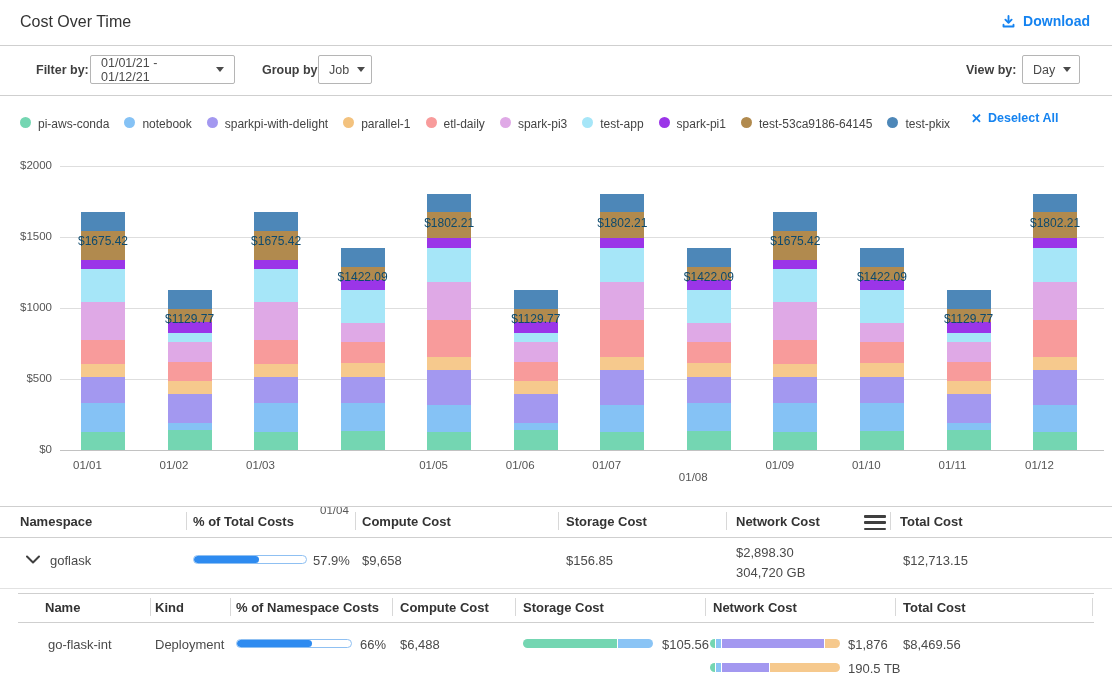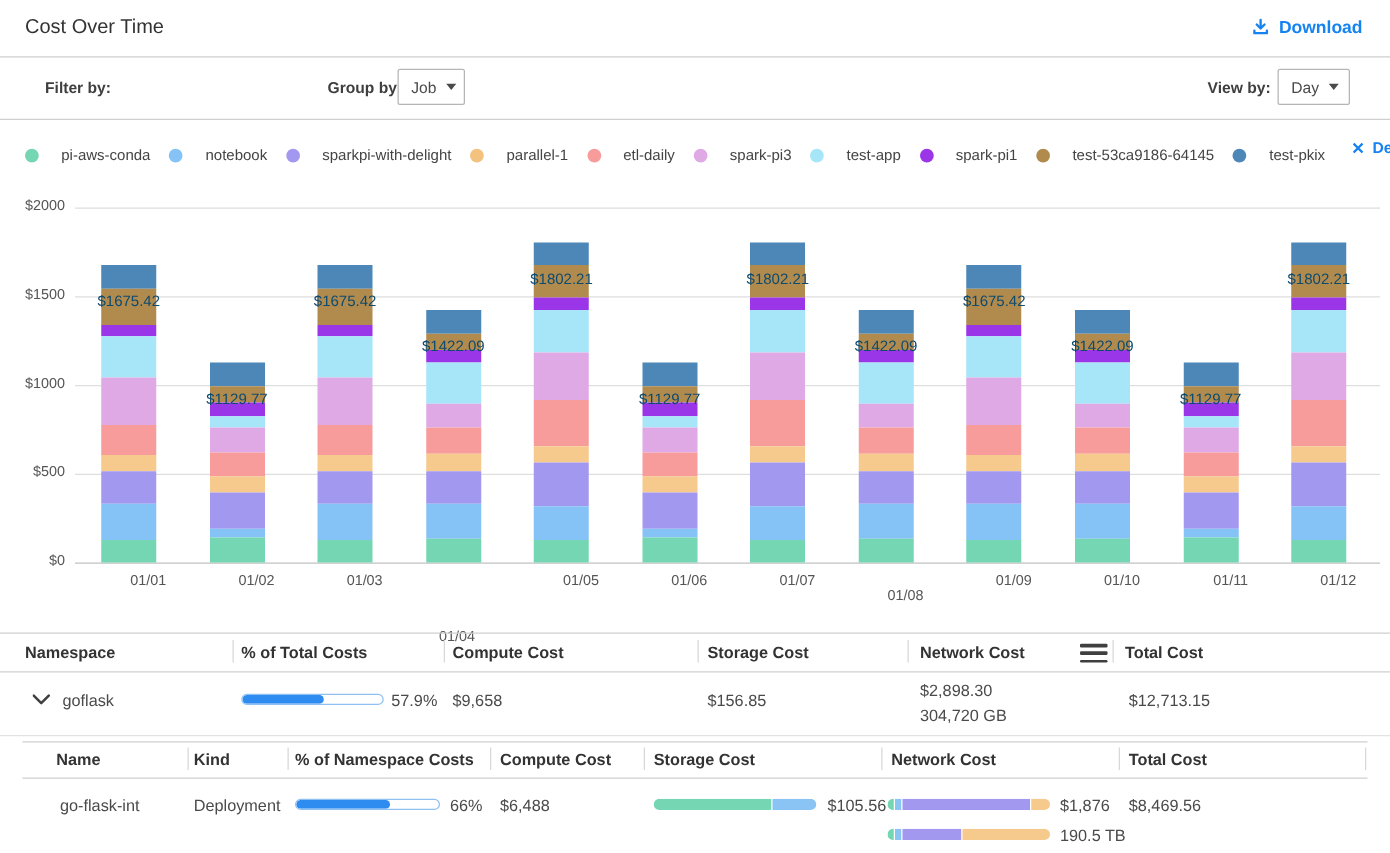--- a/index.html
+++ b/index.html
@@ -18,30 +18,30 @@
           background:#fff;display:flex;align-items:center;justify-content:space-between;
           padding:0 10px;font-size:12.5px;color:#4a4a4a;cursor:pointer;box-sizing:border-box;}
   .caret{width:0;height:0;border-left:4px solid transparent;border-right:4px solid transparent;
          border-top:5px solid #4a4a4a;margin-left:8px;}
   .btn-outline{position:absolute;top:54px;left:391px;height:31px;padding:0 17px;
                border:1.5px solid #1583f0;border-radius:3px;background:#fff;color:#1583f0;
                font-size:14px;font-weight:bold;display:flex;align-items:center;cursor:pointer;}
   
   #legend{position:absolute;top:96px;left:20px;width:1078px;height:44px;display:flex;
           align-items:center;gap:15px;white-space:nowrap;}
-  .leg-item{display:flex;align-items:center;gap:18px;font-size:12px;color:#444;cursor:pointer;margin-top:12px;}
+  .leg-item{display:flex;align-items:flex-start;gap:7px;font-size:12px;color:#444;cursor:pointer;margin-top:12px;}
   .leg-dot{width:11px;height:11px;border-radius:50%;}
   .deselect{display:flex;align-items:center;gap:6px;color:#1583f0;font-size:12.5px;
             font-weight:bold;cursor:pointer;margin-left:6px;}
   
   #chart{position:absolute;top:140px;left:0;width:1112px;height:340px;}
   .gridline{position:absolute;left:60px;width:1044px;height:1px;background:#dedede;}
   .gridline.zero{background:#c2c2c2;}
   .ytick{position:absolute;left:0;width:52px;text-align:right;font-size:11.5px;color:#555;}
-  .xtick{position:absolute;width:60px;text-align:right;font-size:11.5px;color:#555;top:319px;}
+  .xtick{position:absolute;width:60px;text-align:left;font-size:11.5px;color:#555;top:319px;}
   .bar{position:absolute;bottom:30px;width:44px;display:flex;flex-direction:column-reverse;}
   .bar-total{position:absolute;width:90px;text-align:center;font-size:12px;color:#0c4a6e;margin-top:40px;}
   
   .th{position:absolute;font-size:13px;font-weight:bold;color:#333;}
   .td{position:absolute;font-size:13px;color:#4a4a4a;}
   .vdiv{position:absolute;width:1px;height:18px;background:#d8d8d8;}
   .pill{position:absolute;height:9px;border:1px solid #8fc0f2;border-radius:6px;background:#fff;
         overflow:hidden;box-sizing:border-box;}
   .pill-fill{height:100%;background:#2e8bf0;border-radius:6px;}
   .minibar{position:absolute;height:9px;display:flex;gap:1px;border-radius:5px;overflow:hidden;}
@@ -62,20 +62,24 @@
         <path d="M12 3v10"></path>
           <path d="M7 9l5 5 5-5"></path>
           <path d="M4 17v3h16v-3"></path>
       </svg>
     </span>
     <span>Download</span>
   </div>
   <div class="hline" style="top:45px;left:0;width:1112px;"></div>
 
   <div class="abs lbl" style="top:63px;left:36px;">Filter by:</div>
+  <div class="select" style="left:90px;width:145px;">
+    <span>01/01/21 - 01/12/21</span>
+    <span class="caret"></span>
+  </div>
   <div class="abs lbl" style="top:63px;left:262px;">Group by:</div>
   <div class="select" style="left:318px;width:54px;">
     <span>Job</span>
     <span class="caret"></span>
   </div>
   <div class="abs lbl" style="top:63px;left:966px;">View by:</div>
   <div class="select" style="left:1022px;width:58px;">
     <span>Day</span>
     <span class="caret"></span>
   </div>

